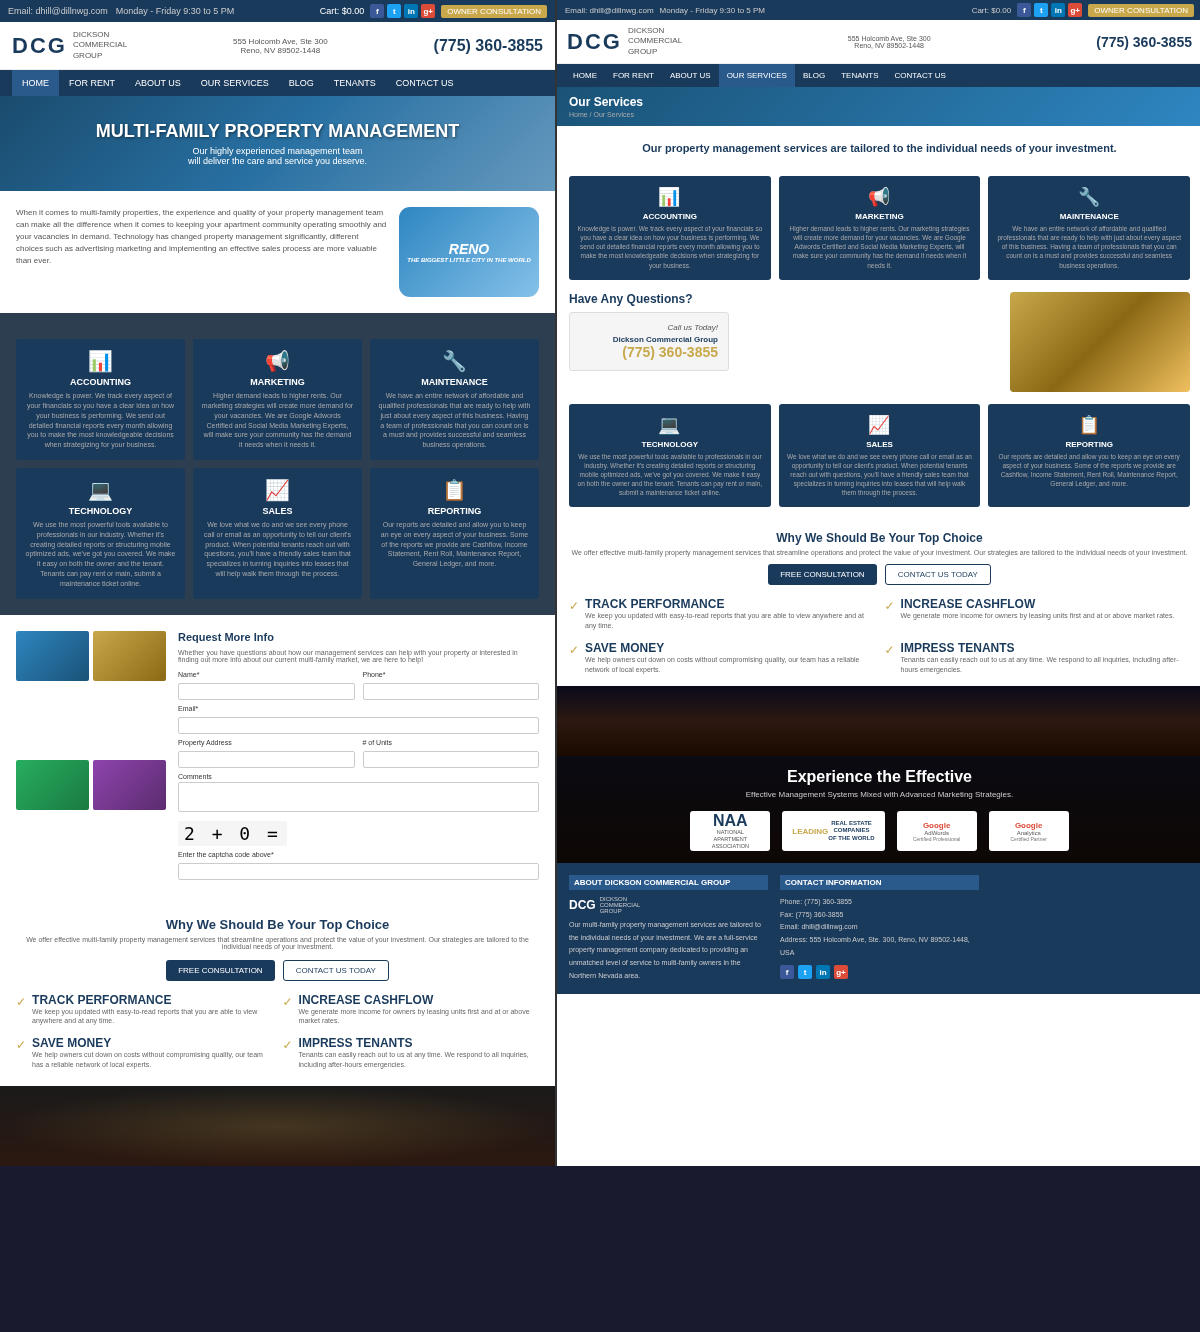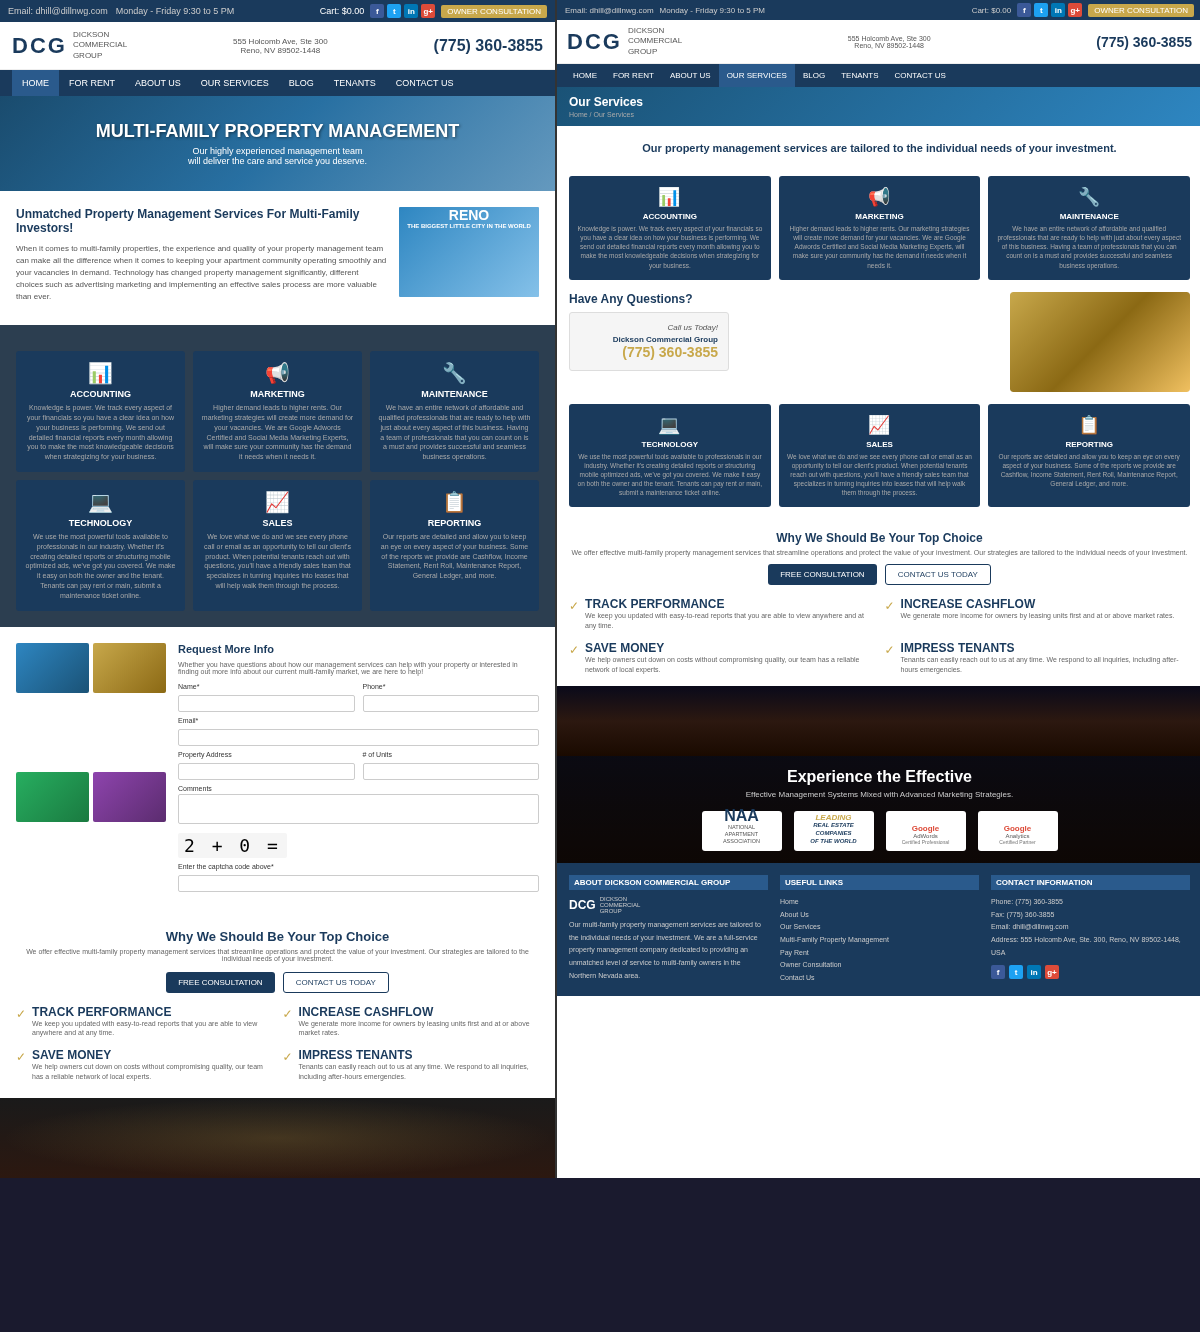--- a/index.html
+++ b/index.html
@@ -104,23 +104,23 @@
     .section-title { font-size: 12px; font-weight: bold; color: #1a3a5c; margin-bottom: 8px; }
     .section-text { font-size: 8px; color: #555; line-height: 1.5; margin-bottom: 6px; }
 
     
     .two-col { display: flex; gap: 12px; }
     .col-text { flex: 1; }
     .col-img { width: 140px; flex-shrink: 0; }
     .placeholder-img {
       width: 100%; height: 90px;
       background: linear-gradient(135deg, #2e86c1 0%, #85c1e9 100%);
-      border-radius: 1px;
-      display: flex; justify-content: center;
-      font-size: 9px; color: #fff; font-weight: bold;
+      border-radius: 11px;
+      display: flex; align-items: center; justify-content: center;
+      font-size: 9px; color: #fff; font-weight: bold; font-style: italic;
     }
 
     
     .dark-section { background: #2c3e50; padding: 16px; }
     .service-grid { display: grid; grid-template-columns: repeat(3, 1fr); gap: 8px; margin-top: 10px; }
     .service-card {
       background: #1a3a5c;
       padding: 10px 8px;
       text-align: center;
       border-radius: 3px;
@@ -250,25 +250,25 @@
     
     .r-experience {
       padding: 12px; text-align: center;
       background: linear-gradient(rgba(0,0,0,0.5), rgba(0,0,0,0.6)), #1a1a1a;
     }
     .r-exp-title { font-size: 16px; font-weight: bold; color: #fff; margin-bottom: 4px; }
     .r-exp-sub { font-size: 8px; color: #ccc; margin-bottom: 12px; }
     .r-logos-row { display: flex; align-items: center; justify-content: center; gap: 12px; }
     .r-logo-box {
       background: #fff; border-radius: 3px; padding: 6px 10px;
-      display: flex; align-items: flex-end; justify-content: center;
+      display: flex; align-items: center; justify-content: center;
       min-width: 80px; height: 40px;
     }
     .r-leading-logo {
-      display: flex; flex-direction: column; align-items: center; font-style: italic;
+      display: flex; flex-direction: row; align-items: center;
     }
     .r-leading-top { font-size: 8px; font-weight: bold; color: #c8a84b; text-transform: uppercase; }
     .r-leading-mid { font-size: 7px; color: #1a3a5c; font-weight: bold; line-height: 1.2; }
 
     
     .r-footer { background: #1a3a5c; padding: 12px; }
     .r-footer-grid { display: grid; grid-template-columns: 1fr 1fr 1fr; gap: 12px; }
     .r-footer-col h4 { font-size: 8px; font-weight: bold; color: #fff; text-transform: uppercase; margin-bottom: 6px; background: #2a5a8c; padding: 3px 5px; }
     .r-footer-col p, .r-footer-col a { font-size: 7px; color: #ccc; line-height: 1.8; display: block; text-decoration: none; }
 
@@ -334,21 +334,20 @@
       <div class="hero-bg"></div>
       <div class="hero-content">
         <div class="hero-title">MULTI-FAMILY PROPERTY MANAGEMENT</div>
         <div class="hero-sub">Our highly experienced management team<br>will deliver the care and service you deserve.</div>
       </div>
     </div>
 
     <div class="content-section">
       <div class="two-col">
         <div class="col-text">
-          <div class="section-title">Unmatched Property Management Services For Multi-Family Investors!</div>
           <div class="section-text">When it comes to multi-family properties, the experience and quality of your property management team can make all the difference when it comes to keeping your apartment community operating smoothly and your vacancies in demand. Technology has changed property management significantly, different choices such as advertising marketing and implementing an effective sales process are more valuable than ever.</div>
         </div>
         <div class="col-img">
           <div class="placeholder-img">
             <div style="text-align:center;">
               <div style="font-size:14px;font-weight:bold;">RENO</div>
               <div style="font-size:6px;">THE BIGGEST LITTLE CITY IN THE WORLD</div>
             </div>
           </div>
         </div>
@@ -673,30 +672,20 @@
 
         <div class="r-footer-col">
           <h4>ABOUT DICKSON COMMERCIAL GROUP</h4>
           <div style="display:flex;align-items:center;gap:4px;margin-bottom:5px;">
             <div style="font-size:12px;font-weight:bold;color:#fff;">DCG</div>
             <div style="font-size:6px;color:#ccc;text-transform:uppercase;">DICKSON<br>COMMERCIAL<br>GROUP</div>
           </div>
           <p>Our multi-family property management services are tailored to the individual needs of your investment. We are a full-service property management company dedicated to providing an unmatched level of service to multi-family owners in the Northern Nevada area.</p>
         </div>
 
-        <div class="r-footer-col">
-          <h4>USEFUL LINKS</h4>
-          <a href="#">Home</a>
-          <a href="#">About Us</a>
-          <a href="#">Our Services</a>
-          <a href="#">Multi-Family Property Management</a>
-          <a href="#">Pay Rent</a>
-          <a href="#">Owner Consultation</a>
-          <a href="#">Contact Us</a>
-        </div>
 
         <div class="r-footer-col">
           <h4>CONTACT INFORMATION</h4>
           <p>Phone: (775) 360-3855</p>
           <p>Fax: (775) 360-3855</p>
           <p>Email: dhill@dillnwg.com</p>
           <p>Address: 555 Holcomb Ave, Ste. 300, Reno, NV 89502-1448, USA</p>
           <div style="display:flex;gap:4px;margin-top:6px;">
             <span class="social-icon">f</span>
             <span class="social-icon si-twitter">t</span>

